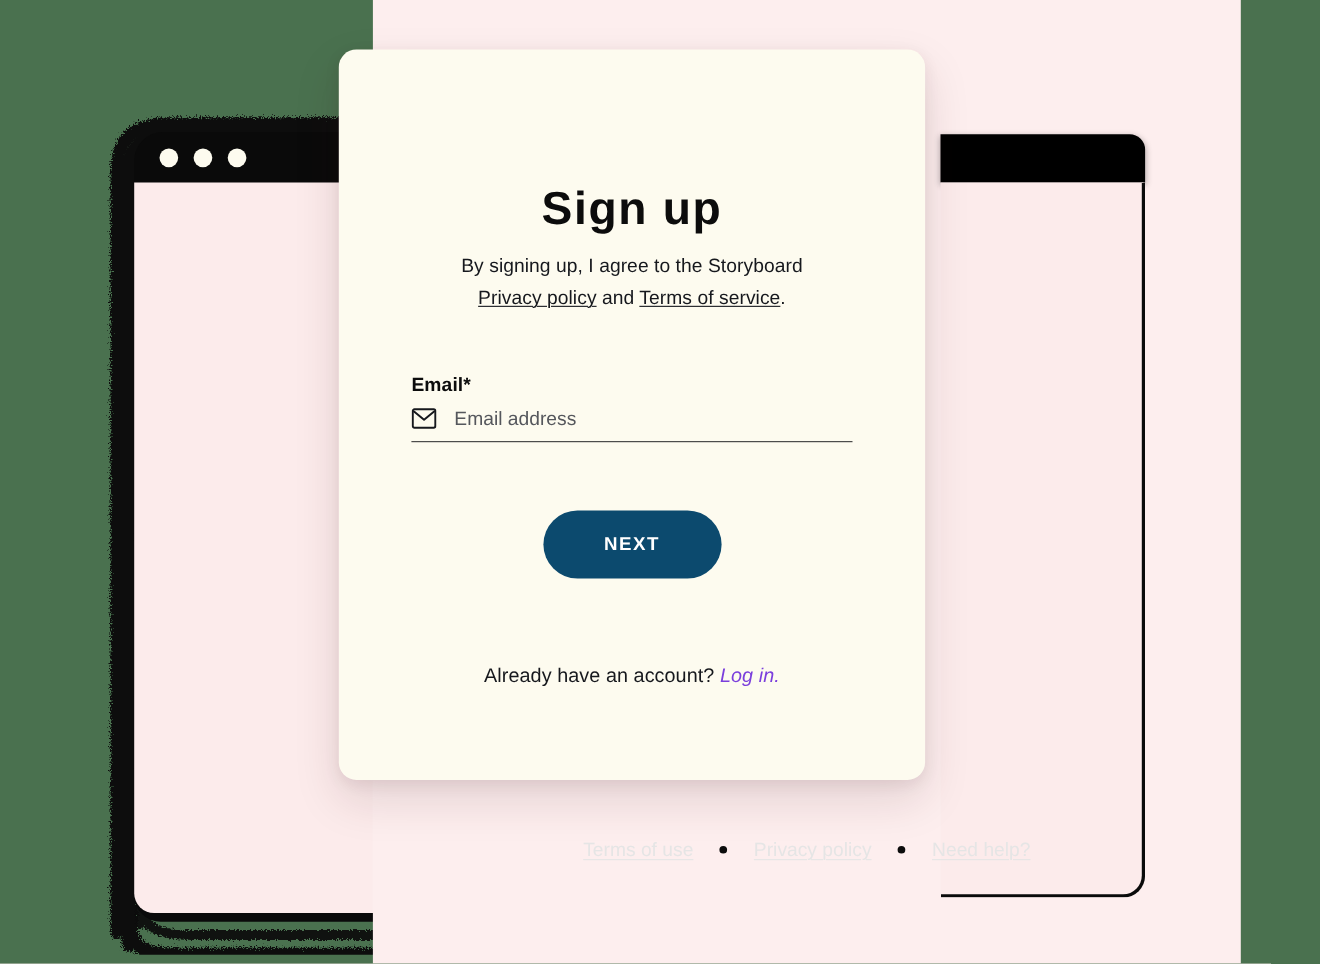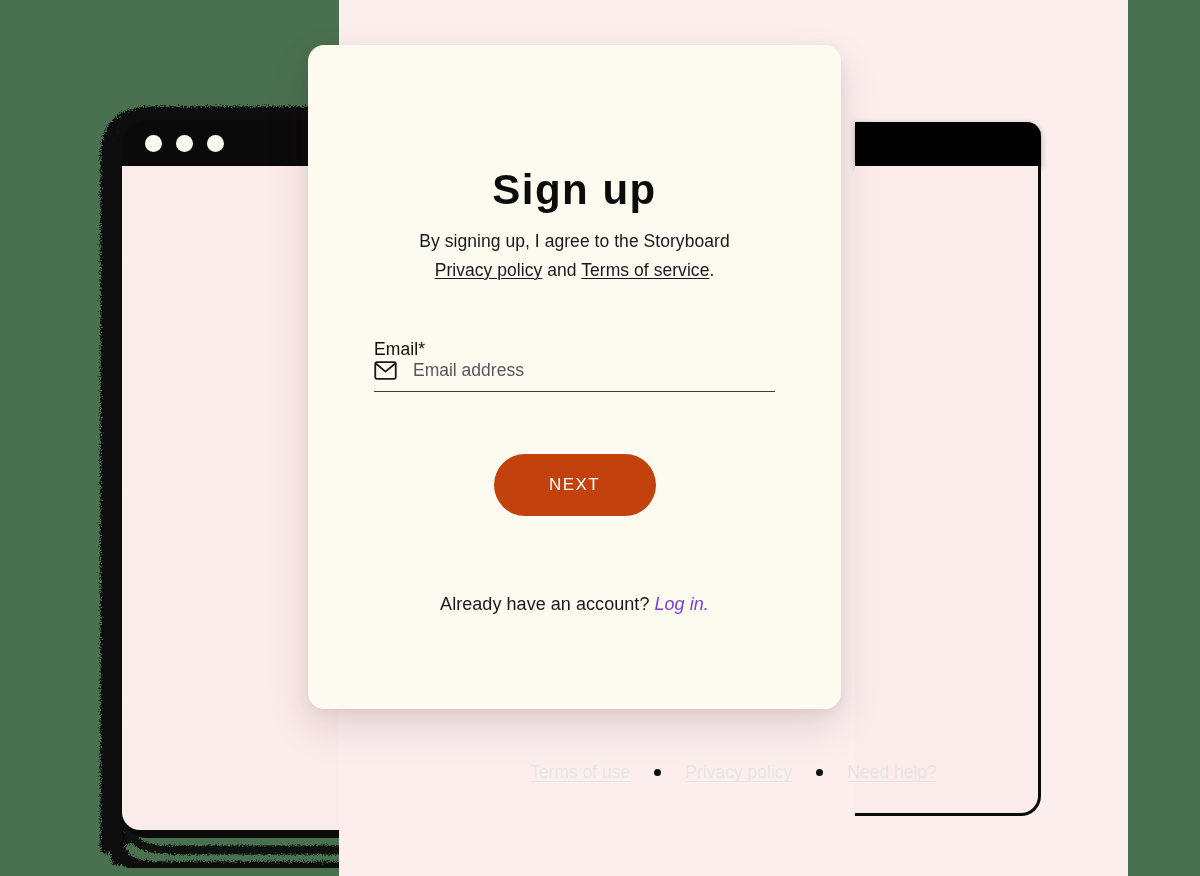--- a/index.html
+++ b/index.html
@@ -167,23 +167,24 @@
   }
 
   
   .field-group {
     margin-top: 54px;
     padding: 0 6px;
   }
 
   .field-label {
     font-size: 17.5px;
-    font-weight: 400;
+    font-weight: 700;
     color: #0c0c0c;
     letter-spacing: 0.1px;
+    margin-bottom: 10px;
   }
 
   .field-input-row {
     display: flex;
     align-items: center;
     gap: 16px;
     border-bottom: 1.5px solid #3a3a3a;
     padding-bottom: 10px;
   }
 
@@ -215,25 +216,25 @@
     margin-top: 62px;
     display: flex;
     justify-content: center;
   }
 
   .next-button {
     width: 162px;
     height: 62px;
     border: none;
     border-radius: 31px;
-    background: #c2410c;
+    background: #0c4a6e;
     color: #ffffff;
     font-family: "Liberation Sans", sans-serif;
     font-size: 17px;
-    font-weight: 400;
+    font-weight: 700;
     letter-spacing: 1.4px;
     cursor: pointer;
   }
 
   
   .card-footer {
     margin-top: 78px;
     text-align: center;
     font-size: 18px;
     color: #16181d;

